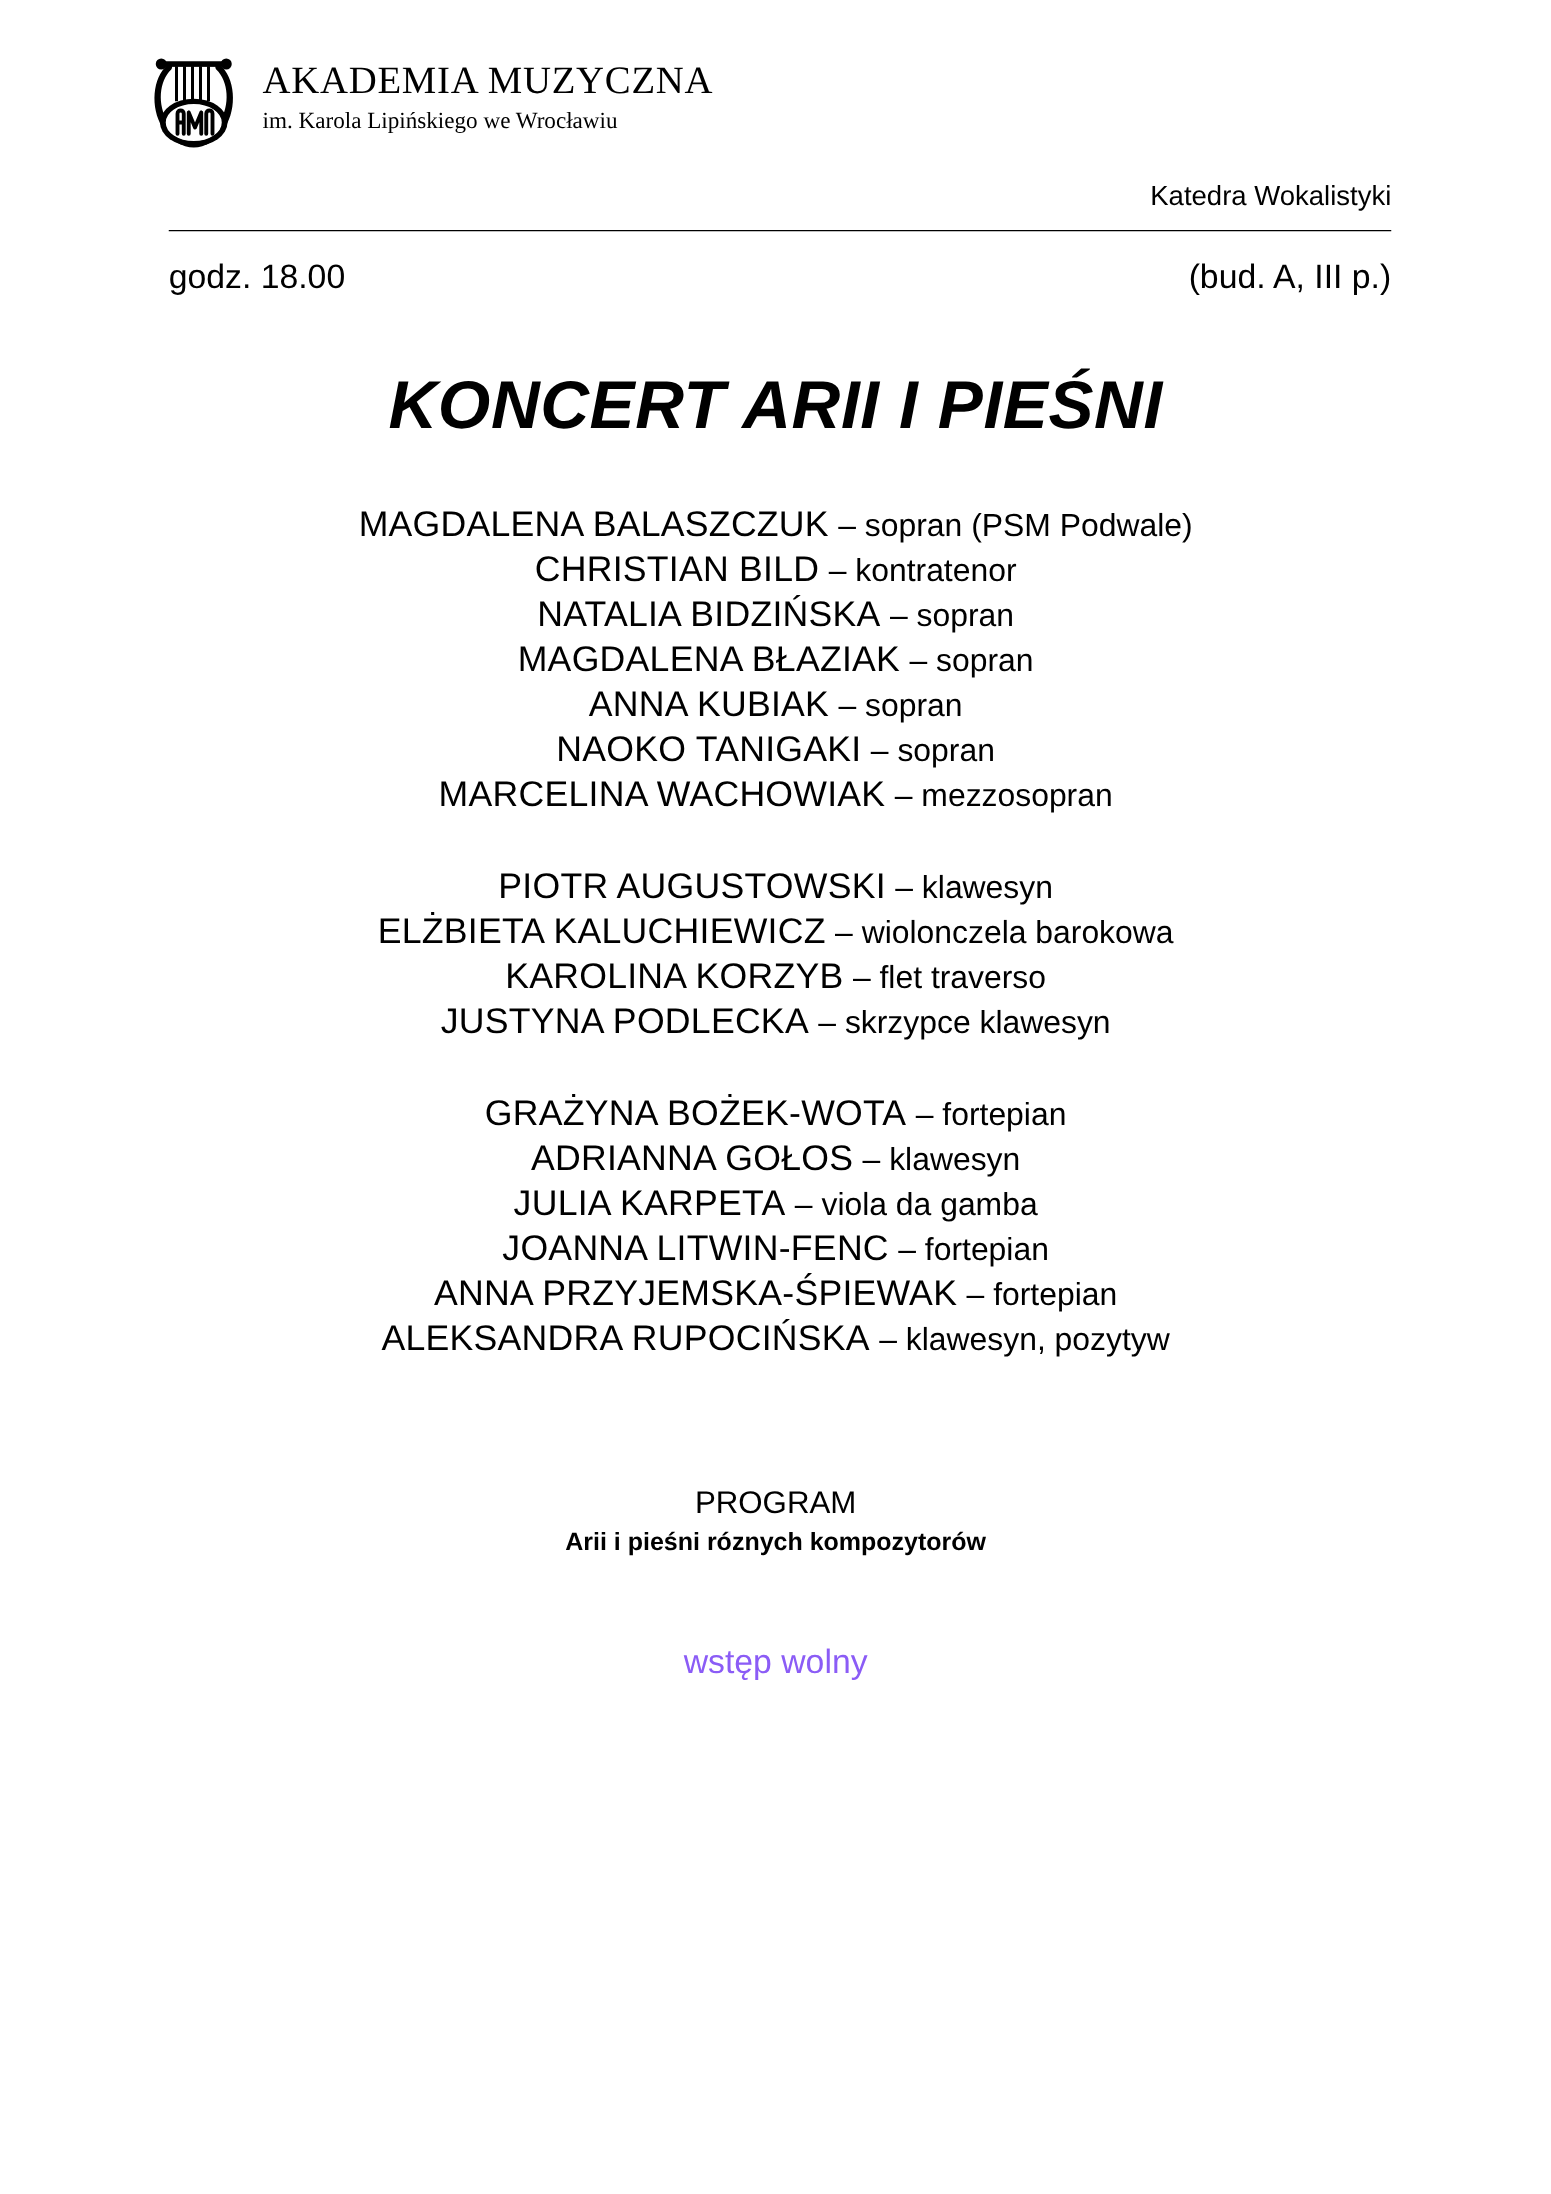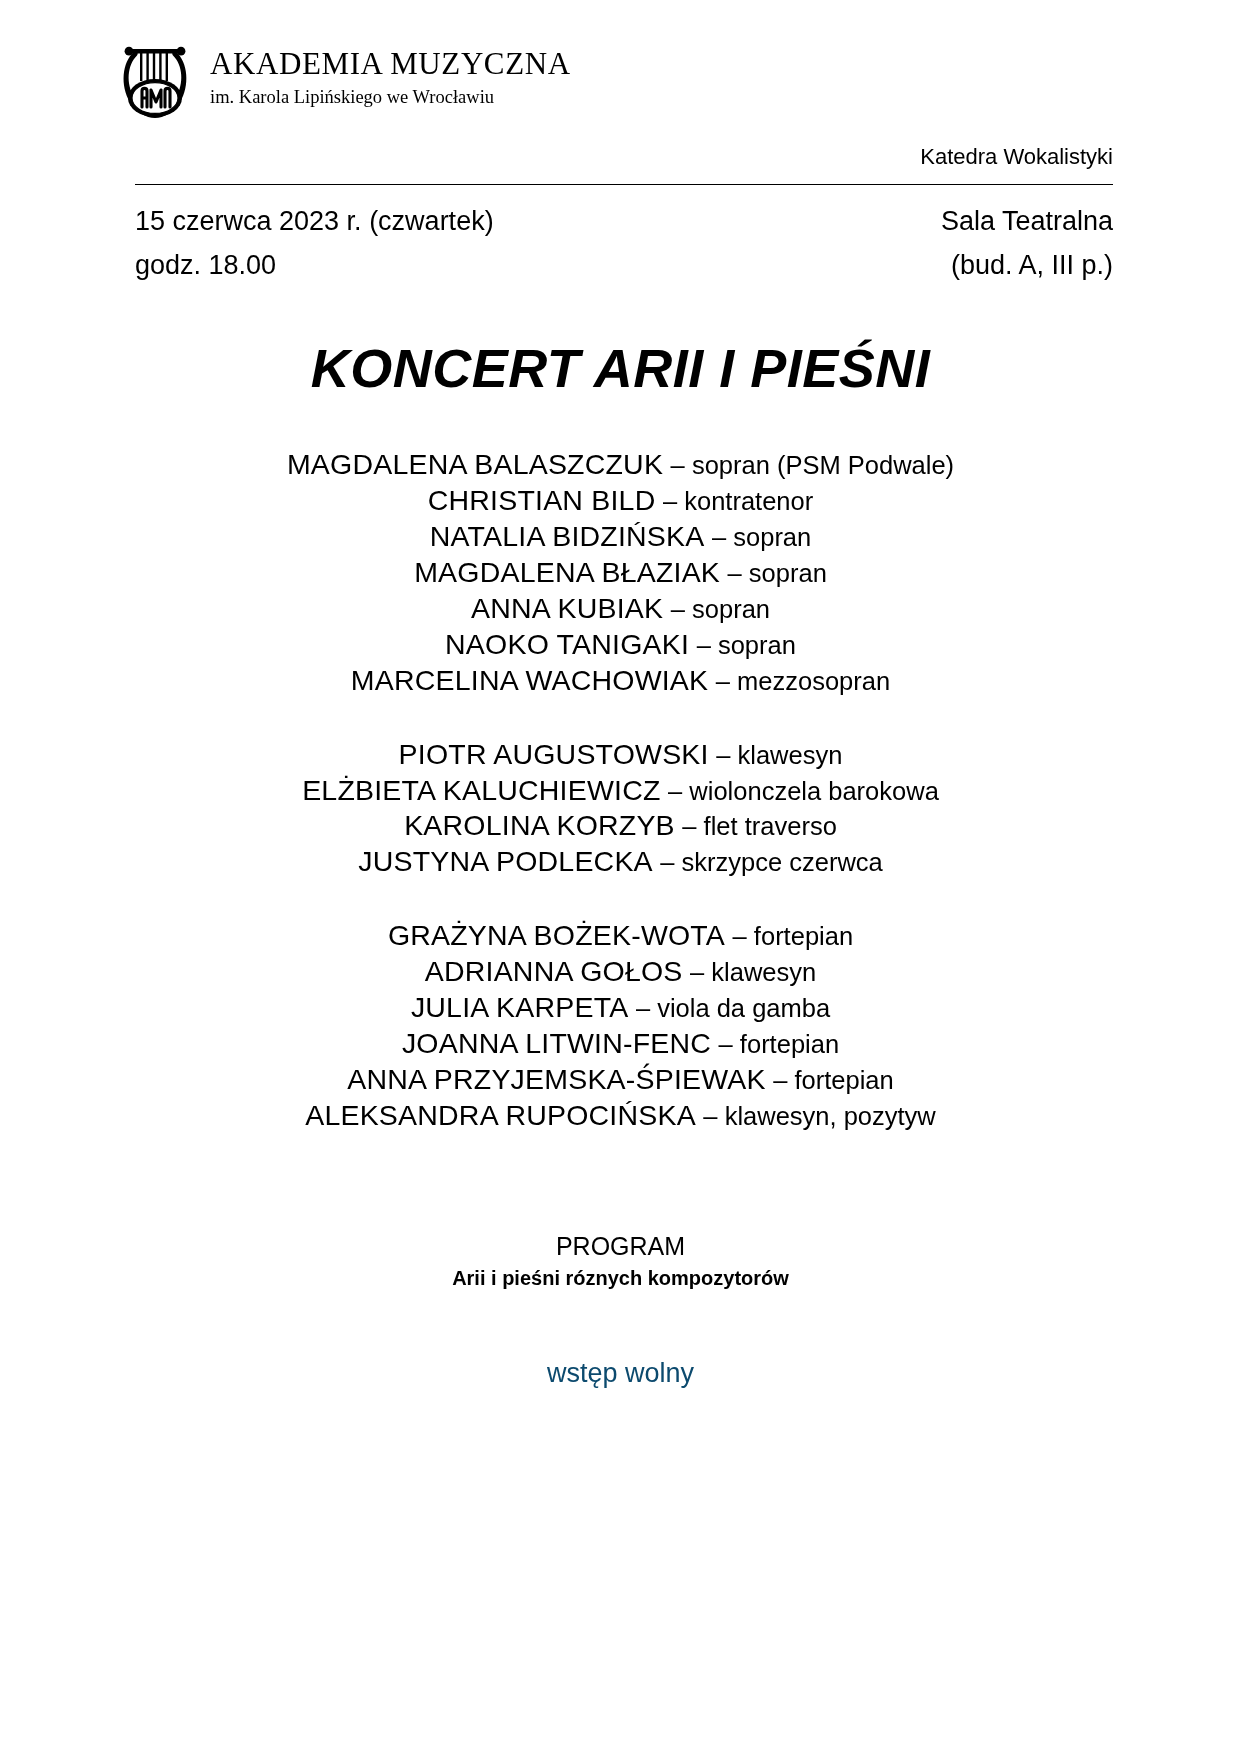--- a/index.html
+++ b/index.html
@@ -179,24 +179,20 @@
     </div>
   </div>
 
   <div class="dept-row">
     <span>Katedra Wokalistyki</span>
   </div>
 
   <div class="rule"></div>
 
   <div class="meta">
-    <div class="meta-row first">
-      <span class="left">15 czerwca 2023 r. (czwartek)</span>
-      <span class="right">Sala Teatralna</span>
-    </div>
     <div class="meta-row second">
       <span class="left">godz. 18.00</span>
       <span class="right">(bud. A, III p.)</span>
     </div>
   </div>
 
   <div class="main-title">KONCERT ARII I PIEŚNI</div>
 
   <div class="performers">
       <div class="perf-group">
@@ -205,32 +201,32 @@
         <div class="perf-line"><span class="perf-name">NATALIA BIDZIŃSKA</span> <span class="perf-role">– sopran</span></div>
         <div class="perf-line"><span class="perf-name">MAGDALENA BŁAZIAK</span> <span class="perf-role">– sopran</span></div>
         <div class="perf-line"><span class="perf-name">ANNA KUBIAK</span> <span class="perf-role">– sopran</span></div>
         <div class="perf-line"><span class="perf-name">NAOKO TANIGAKI</span> <span class="perf-role">– sopran</span></div>
         <div class="perf-line"><span class="perf-name">MARCELINA WACHOWIAK</span> <span class="perf-role">– mezzosopran</span></div>
       </div>
       <div class="perf-group">
         <div class="perf-line"><span class="perf-name">PIOTR AUGUSTOWSKI</span> <span class="perf-role">– klawesyn</span></div>
         <div class="perf-line"><span class="perf-name">ELŻBIETA KALUCHIEWICZ</span> <span class="perf-role">– wiolonczela barokowa</span></div>
         <div class="perf-line"><span class="perf-name">KAROLINA KORZYB</span> <span class="perf-role">– flet traverso</span></div>
-        <div class="perf-line"><span class="perf-name">JUSTYNA PODLECKA</span> <span class="perf-role">– skrzypce czerwca</span></div>
+        <div class="perf-line"><span class="perf-name">JUSTYNA PODLECKA</span> <span class="perf-role">– skrzypce klawesyn</span></div>
       </div>
       <div class="perf-group">
         <div class="perf-line"><span class="perf-name">GRAŻYNA BOŻEK-WOTA</span> <span class="perf-role">– fortepian</span></div>
         <div class="perf-line"><span class="perf-name">ADRIANNA GOŁOS</span> <span class="perf-role">– klawesyn</span></div>
         <div class="perf-line"><span class="perf-name">JULIA KARPETA</span> <span class="perf-role">– viola da gamba</span></div>
         <div class="perf-line"><span class="perf-name">JOANNA LITWIN-FENC</span> <span class="perf-role">– fortepian</span></div>
         <div class="perf-line"><span class="perf-name">ANNA PRZYJEMSKA-ŚPIEWAK</span> <span class="perf-role">– fortepian</span></div>
         <div class="perf-line"><span class="perf-name">ALEKSANDRA RUPOCIŃSKA</span> <span class="perf-role">– klawesyn, pozytyw</span></div>
       </div>
     </div>
 
   <div class="program">
     <div class="program-label">PROGRAM</div>
     <div class="program-desc">Arii i pieśni róznych kompozytorów</div>
   </div>
 
-  <div class="free-entry" style="color: #0c4a6e;">wstęp wolny</div>
+  <div class="free-entry" style="color: #8b5cf6;">wstęp wolny</div>
 
 </div>
 
 </body></html>

